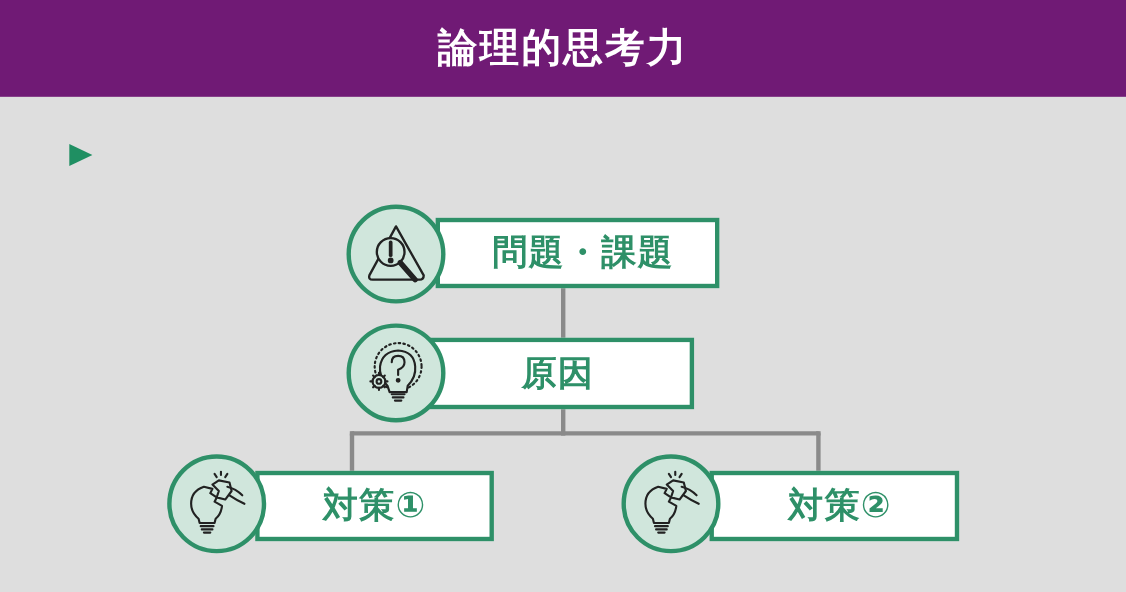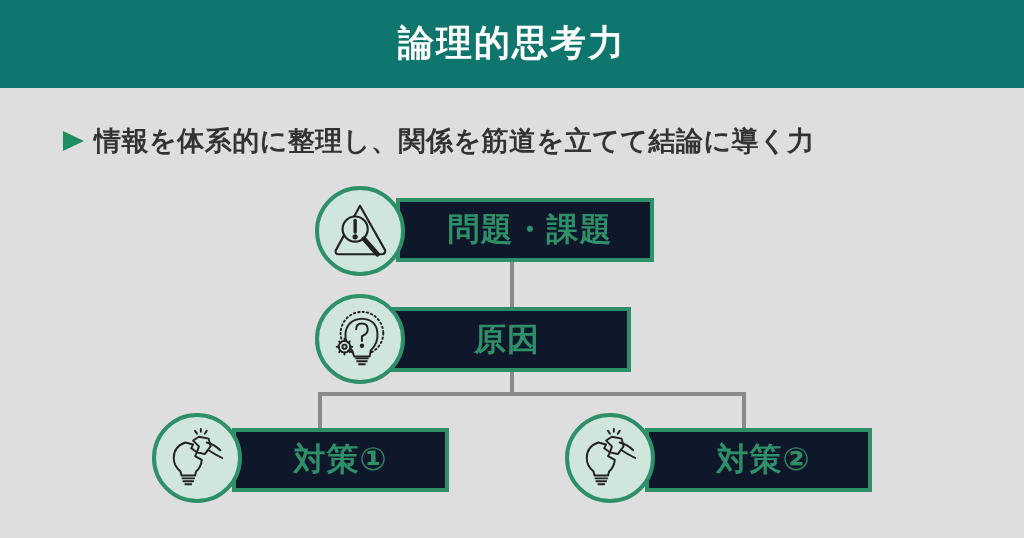--- a/index.html
+++ b/index.html
@@ -4,21 +4,21 @@
 <style>
   * { box-sizing: border-box; margin: 0; padding: 0; }
   html, body { width: 1024px; height: 538px; overflow: hidden; }
   body {
     background: #dedede;
     font-family: "DejaVu Sans", "Liberation Sans", sans-serif;
     position: relative;
   }
   .header {
     position: absolute; left: 0; top: 0; width: 1024px; height: 88px;
-    background: #0f766e;
+    background: #701a75;
     display: flex; align-items: center; justify-content: center;
   }
   .header-title {
     color: #ffffff; font-size: 36px; font-weight: bold; letter-spacing: 2px;
     margin-top: -2px;
   }
   .subtitle {
     position: absolute; left: 63px; top: 121px; height: 40px;
     display: flex; align-items: center;
   }
@@ -28,21 +28,21 @@
     border-bottom: 10px solid transparent;
     border-left: 21px solid #1f8f62;
     margin-right: 10px;
   }
   .subtitle-text {
     color: #333333; font-size: 27px; font-weight: bold; letter-spacing: 0.5px;
     white-space: nowrap;
   }
   .connector { position: absolute; background: #8a8a8a; }
   .node-box {
-    position: absolute; background: #0f172a;
+    position: absolute; background: #ffffff;
     border: 4px solid #2e9068;
     display: flex; align-items: center; justify-content: center;
   }
   .node-label {
     color: #2e9068; font-size: 32px; font-weight: bold; letter-spacing: 1px;
   }
   .node-circle {
     position: absolute; width: 90px; height: 90px; border-radius: 50%;
     background: #d0e6dc; border: 4px solid #2e9068;
     display: flex; align-items: center; justify-content: center;
@@ -51,21 +51,20 @@
 </style>
 </head>
 <body>
 
 <div class="header">
   <div class="header-title">論理的思考力</div>
 </div>
 
 <div class="subtitle">
   <div class="bullet"></div>
-  <div class="subtitle-text">情報を体系的に整理し、関係を筋道を立てて結論に導く力</div>
 </div>
 
 <div class="connector" style="left:510px; top:260px; width:4px; height:50px;"></div>
 <div class="connector" style="left:510px; top:370px; width:4px; height:26px;"></div>
 <div class="connector" style="left:318px; top:392px; width:428px; height:4px; border-radius:3px 3px 0 0;"></div>
 <div class="connector" style="left:318px; top:392px; width:4px; height:38px;"></div>
 <div class="connector" style="left:742px; top:392px; width:4px; height:38px;"></div>
 
 <div>
   <div class="node-box" style="left:396px; top:198px; width:258px; height:64px;">

